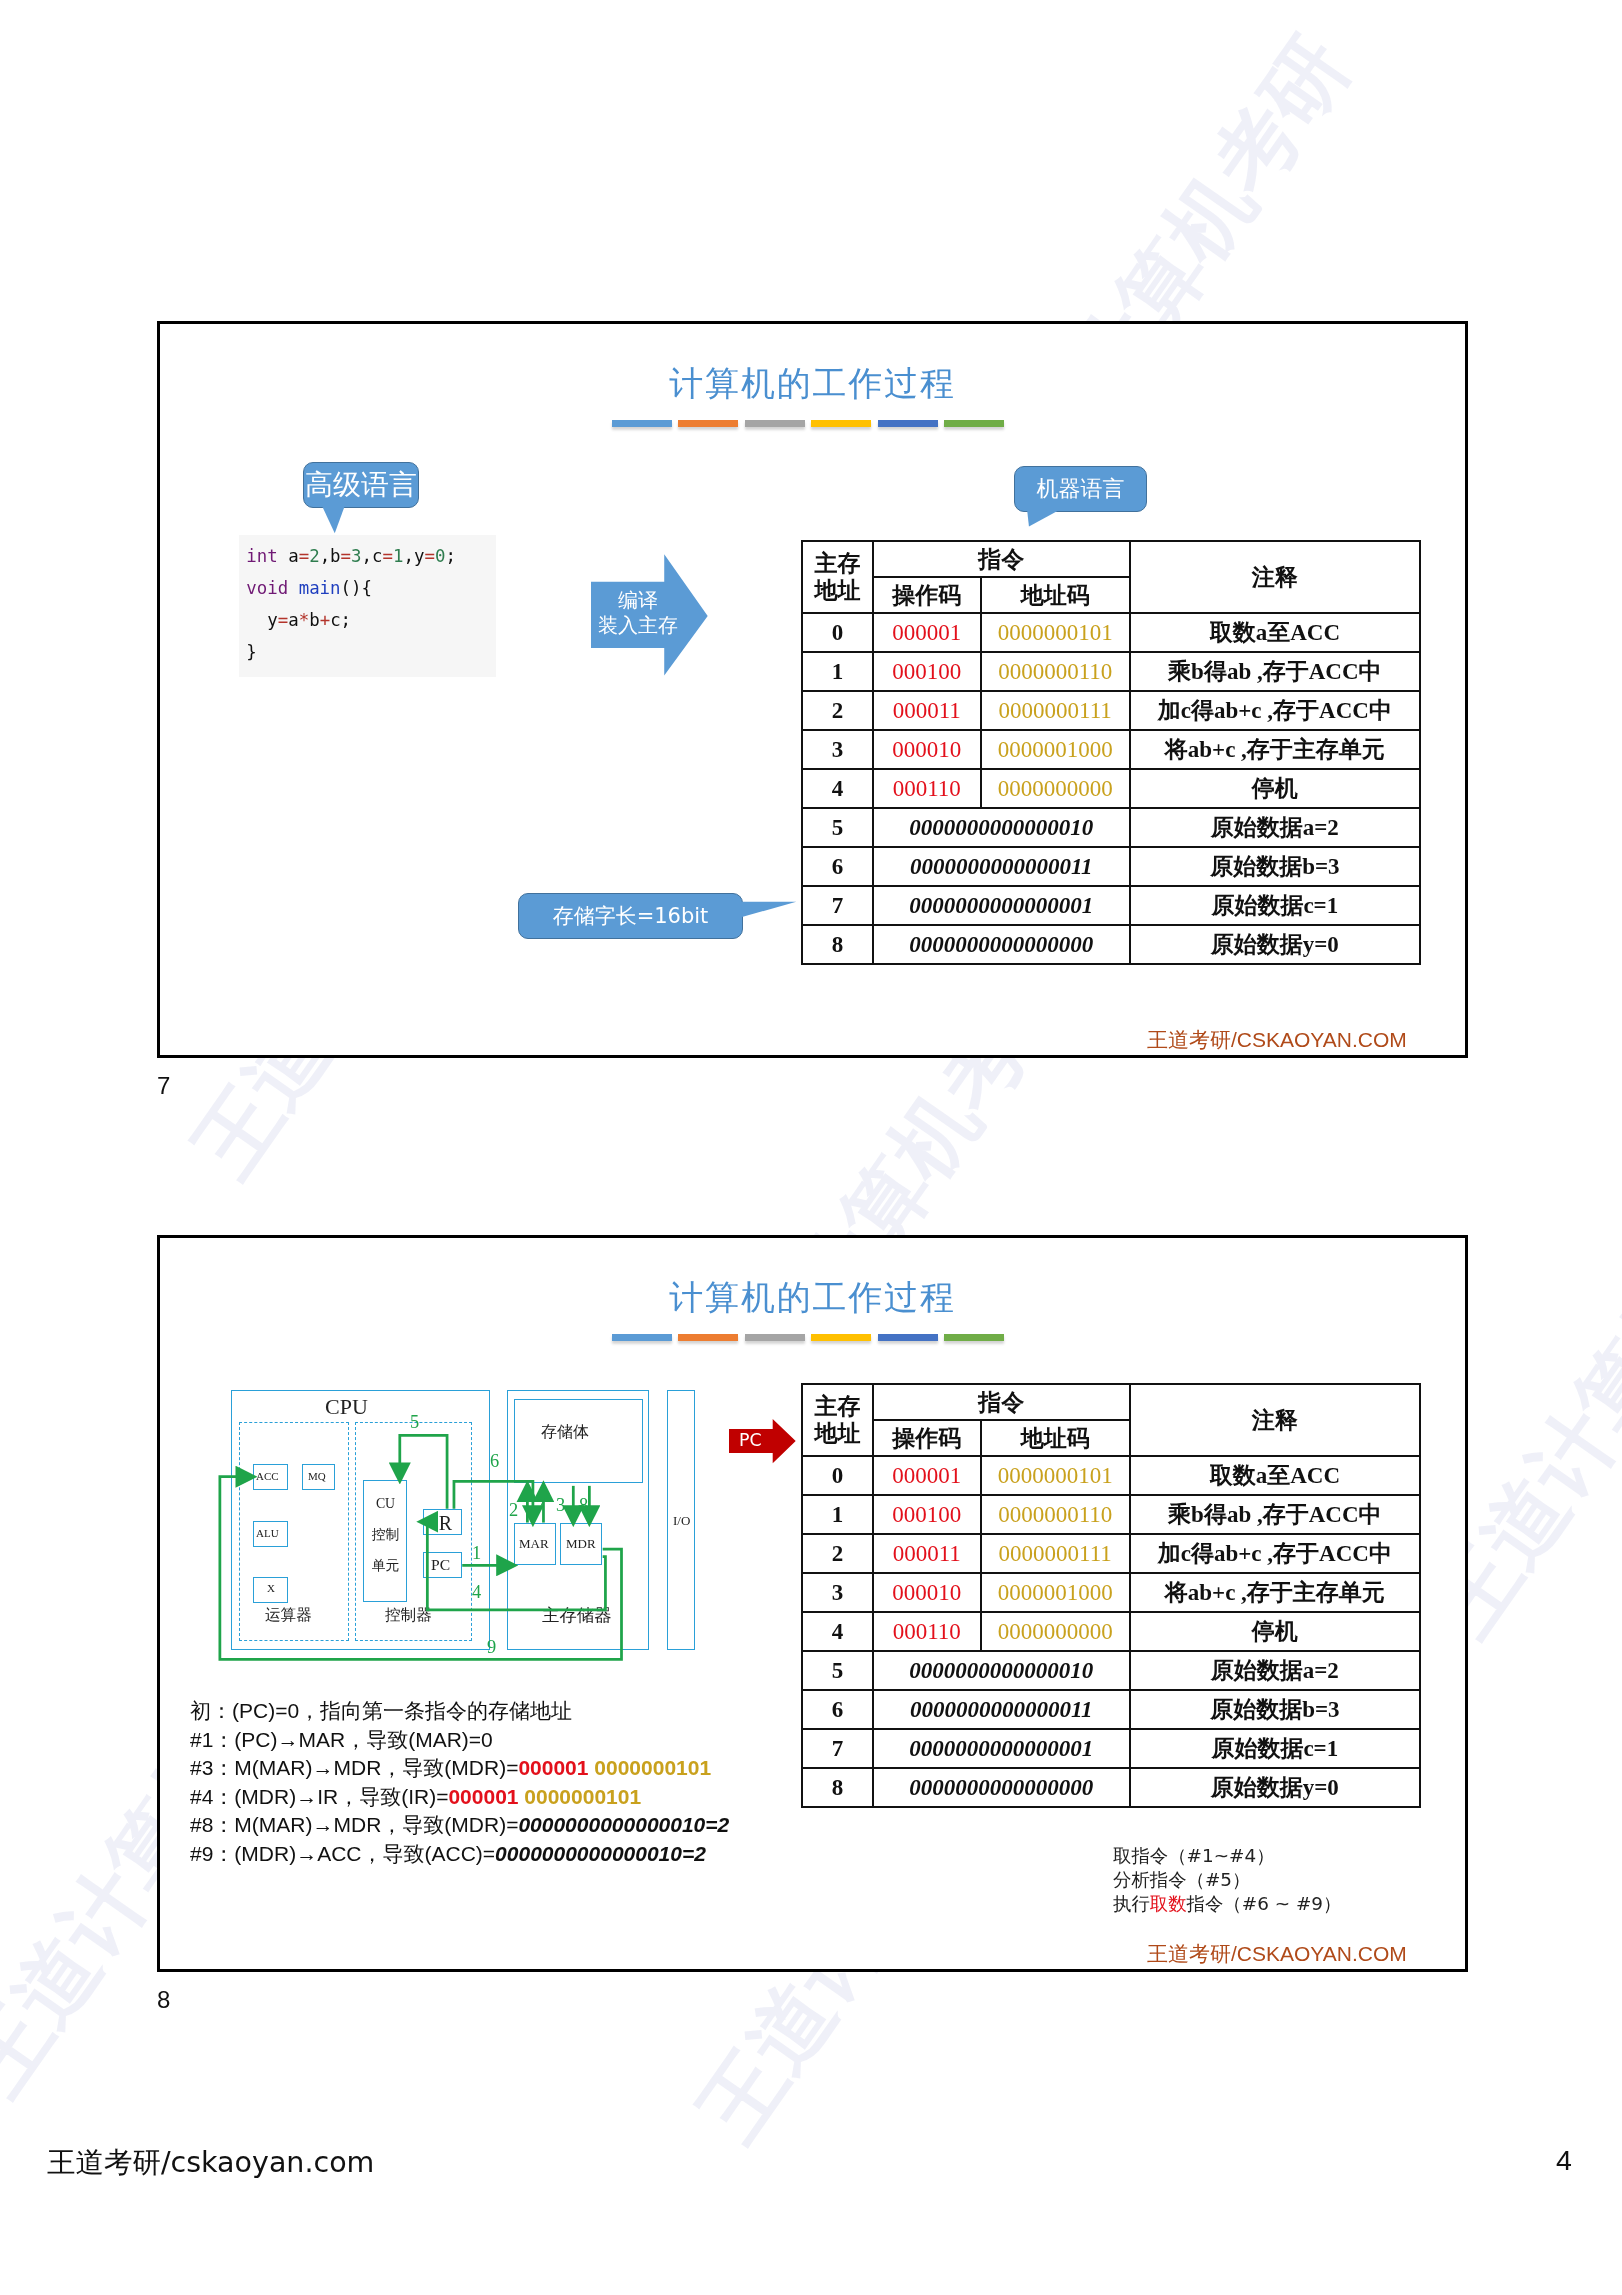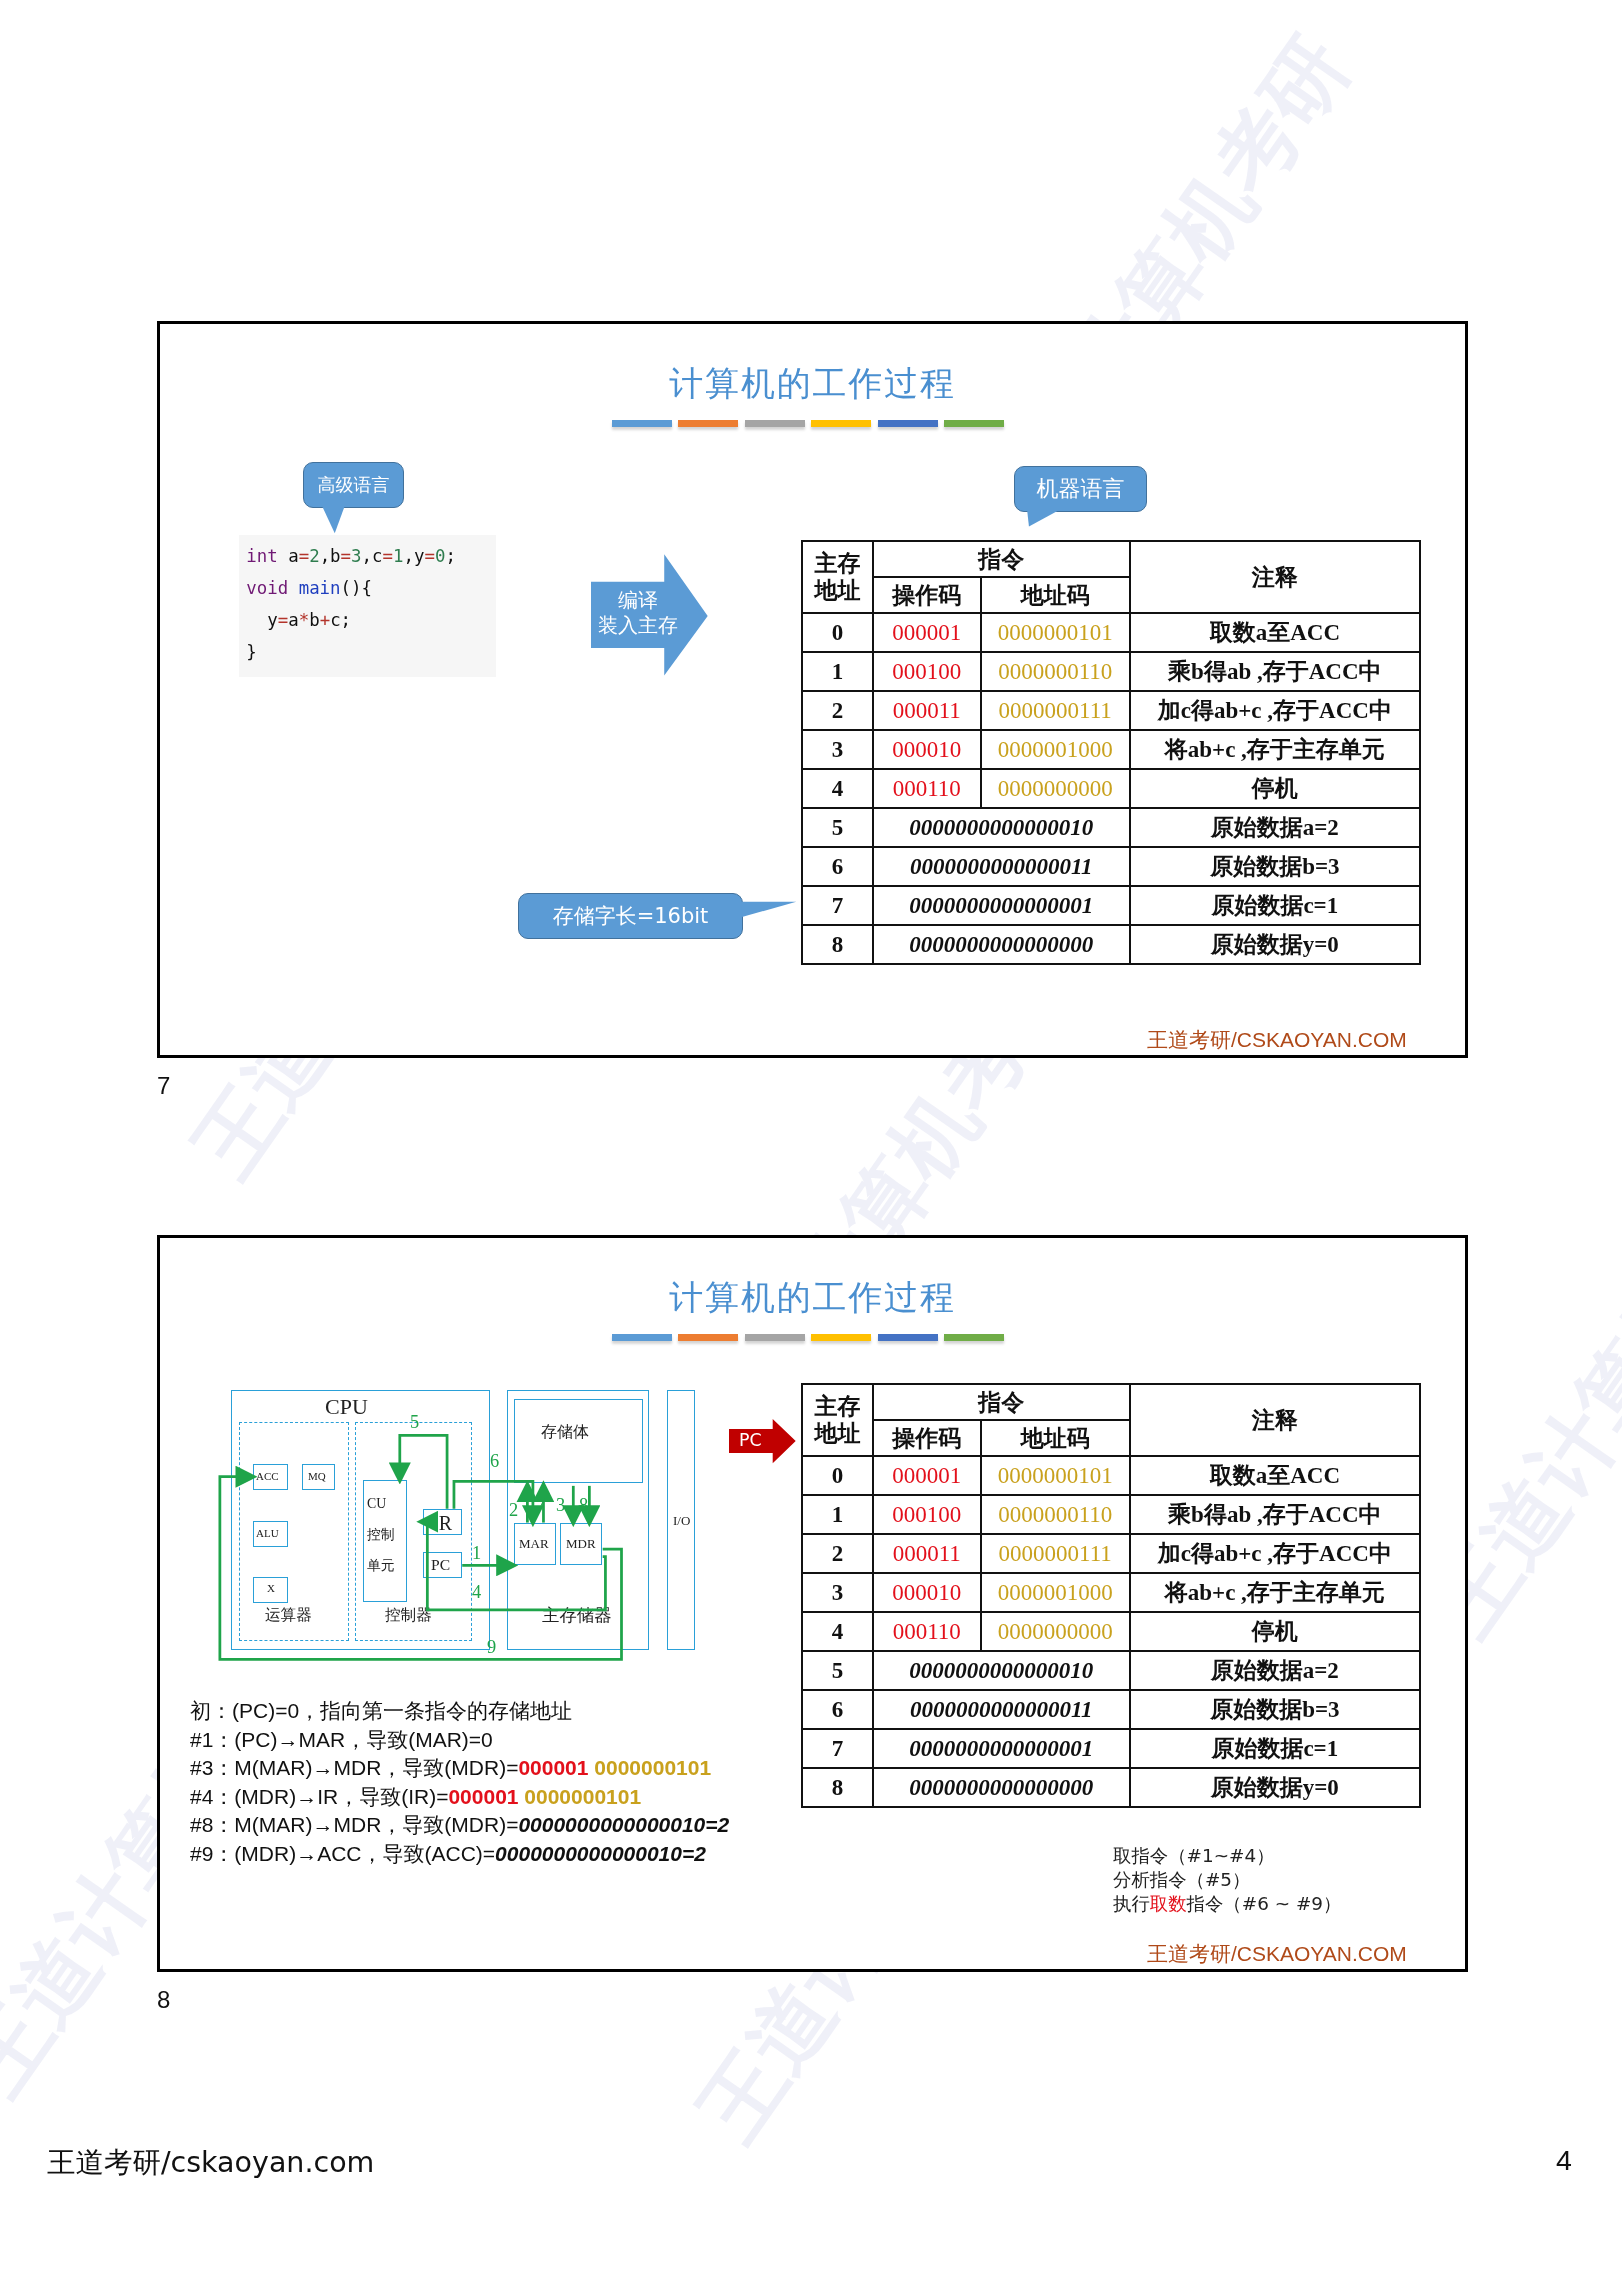--- a/index.html
+++ b/index.html
@@ -41,21 +41,21 @@
   <div class="slide-title" style="top:37px;">计算机的工作过程</div>
   <div class="bars" style="left:452px;top:96px;">
     <span style="background:#5b9bd5"></span>
     <span style="background:#ed7d31"></span>
     <span style="background:#a5a5a5"></span>
     <span style="background:#ffc000"></span>
     <span style="background:#4472c4"></span>
     <span style="background:#70ad47"></span>
   </div>
 
-  <div class="callout" style="left:143px;top:138px;width:101px;height:46px;font-size:18px;">高级语言</div>
+  <div class="callout" style="left:143px;top:138px;width:116px;height:46px;font-size:28px;">高级语言</div>
   <svg class="abs" style="left:161px;top:182px;" width="27.5" height="29" viewBox="0 0 60 64">
       <polygon points="2,0 52,0 30,60" fill="#5b9bd5"></polygon>
     </svg>
 
   <div class="code" style="left:79px;top:211px;width:257px;height:142px;">
     <div><span class="kw">int</span> a<span class="op">=</span><span class="num">2</span>,b<span class="op">=</span><span class="num">3</span>,c<span class="op">=</span><span class="num">1</span>,y<span class="op">=</span><span class="num">0</span>;</div>
     <div><span class="kw">void</span> <span class="fn">main</span>(){</div>
     <div>&nbsp;&nbsp;y<span class="op">=</span>a<span class="op">*</span>b<span class="op">+</span>c;</div>
     <div>}</div>
   </div>
@@ -171,21 +171,21 @@
     <div class="diag-box" style="left:93px;top:226px;width:35px;height:26px;border-width:1.4px;"></div>
     <div class="diag-label" style="left:96px;top:232px;font-size:11px;">ACC</div>
     <div class="diag-box" style="left:142px;top:226px;width:33px;height:26px;border-width:1.4px;"></div>
     <div class="diag-label" style="left:148px;top:232px;font-size:11px;">MQ</div>
     <div class="diag-box" style="left:93px;top:283px;width:35px;height:26px;border-width:1.4px;"></div>
     <div class="diag-label" style="left:96px;top:289px;font-size:11px;">ALU</div>
     <div class="diag-box" style="left:93px;top:339px;width:35px;height:26px;border-width:1.4px;"></div>
     <div class="diag-label" style="left:107px;top:344px;font-size:11px;">X</div>
 
     <div class="diag-box" style="left:203px;top:242px;width:44px;height:122px;border-width:1.4px;"></div>
-    <div class="diag-label" style="left:207px;top:250px;font-size:13.8px;line-height:31px;width:37px;">
+    <div class="diag-label" style="left:207px;top:250px;font-size:13.8px;line-height:31px;text-align:center;width:37px;">
       <div>CU</div>
       <div>控制</div>
       <div>单元</div>
     </div>
 
     <div class="diag-box" style="left:263px;top:271px;width:39px;height:26px;border-width:1.4px;"></div>
     <div class="diag-label" style="left:272px;top:274px;font-size:20px;">IR</div>
     <div class="diag-box" style="left:263px;top:314px;width:39px;height:26px;border-width:1.4px;"></div>
     <div class="diag-label" style="left:271px;top:318px;font-size:15.6px;">PC</div>
 

